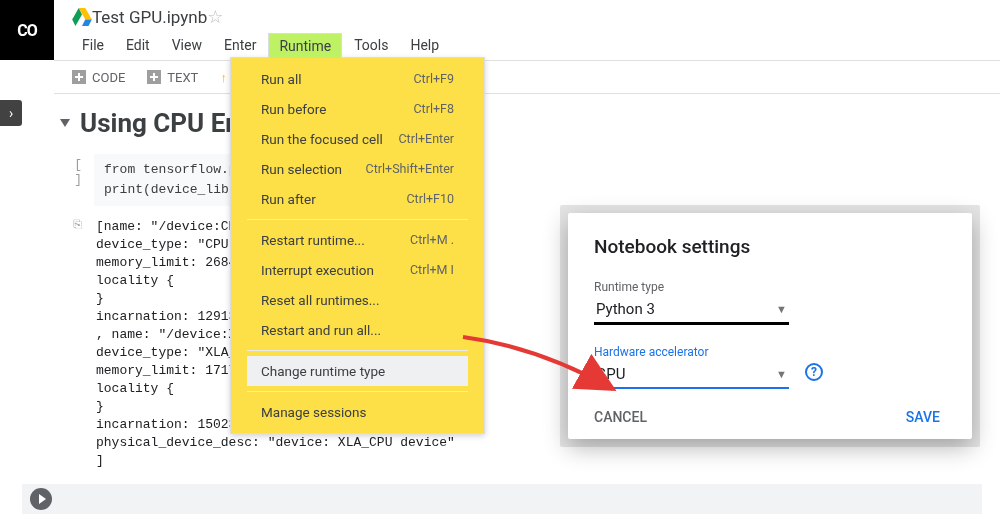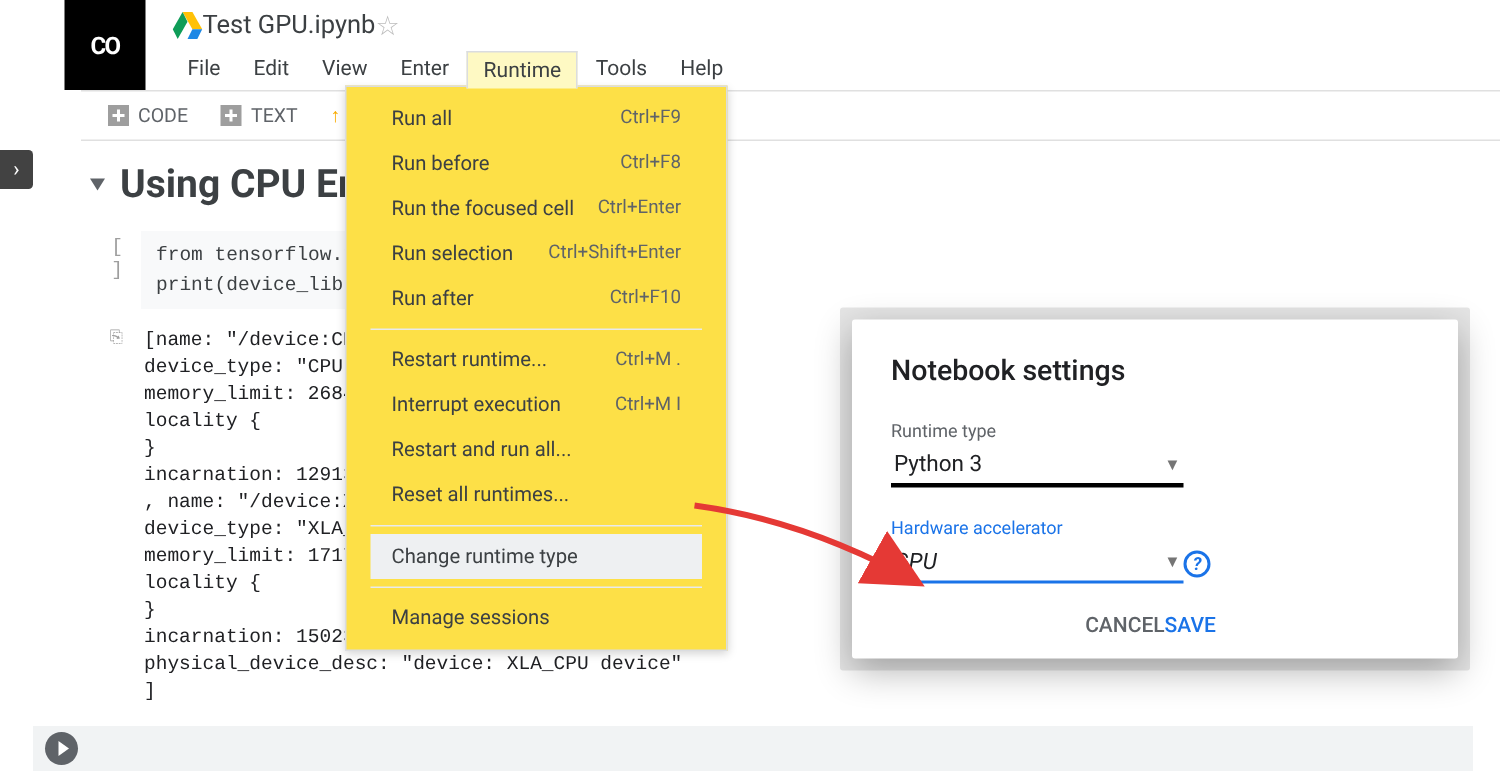--- a/index.html
+++ b/index.html
@@ -1,28 +1,28 @@
 <!DOCTYPE html>
 <html><head>
 <meta charset="utf-8">
 <style>
 * { box-sizing: border-box; margin: 0; padding: 0; }
 body { font-family: Roboto, Arial, sans-serif; font-size: 14px; color: #3c4043; background: #fff; width: 1000px; height: 520px; overflow: hidden; position: relative; }
 
 
-.hdr { display: flex; align-items: flex-start; height: 60px; padding-left: 43px; }
+.hdr { display: flex; align-items: flex-start; height: 60px; }
 .logo { width: 54px; height: 60px; background: #000; color: #fff; display: flex; align-items: center; justify-content: center; font-weight: 700; font-size: 16px; letter-spacing: -1px; }
 .titlecol { padding: 6px 0 0 18px; }
 .titlerow { display: flex; align-items: center; }
 .drive-icon svg { display: block; }
 .fname { font-size: 17px; color: #3c4043; }
 .star { color: #bdbdbd; font-size: 18px; }
 .menus { display: flex; gap: 2px; margin-top: 6px; }
 .menus span { padding: 4px 10px; color: #3c4043; cursor: pointer; font-size: 14px; }
-.menus span.open { background: #fef9c3; border: 1px solid #dadce0; border-bottom: none; position: relative; z-index: 31; text-align: right; }
+.menus span.open { background: #bef264; border: 1px solid #dadce0; border-bottom: none; position: relative; z-index: 31; text-align: right; }
 
 
 .tb { margin-left: 54px; border-top: 1px solid #e0e0e0; border-bottom: 1px solid #e0e0e0; height: 34px; display: flex; align-items: center; gap: 2px; padding: 0 8px; font-size: 13px; color: #5f6368; background: #fff; }
 .tb .btn { display: flex; align-items: center; gap: 6px; padding: 2px 10px; cursor: pointer; }
 .tb .plus { width: 14px; height: 14px; background: #9e9e9e; position: relative; }
 .tb .plus::before, .tb .plus::after { content: ""; position: absolute; background: #fff; }
 .tb .plus::before { left: 6px; top: 3px; width: 2px; height: 8px; }
 .tb .plus::after { left: 3px; top: 6px; width: 8px; height: 2px; }
 .tb .arrow { color: #f9ab00; font-weight: 700; }
 
@@ -51,25 +51,25 @@
 
 .dlg-shadow { position: absolute; left: 560px; top: 205px; width: 420px; background: #e5e5e5; padding: 8px; border-radius: 2px; }
 .dlg { background: #fff; border-radius: 2px; padding: 22px 26px 14px; box-shadow: 0 8px 24px rgba(0,0,0,.3); }
 .dlg h2 { font-size: 19px; font-weight: 500; color: #202124; margin-bottom: 22px; }
 .field { margin-bottom: 20px; }
 .field .lbl { font-size: 12px; color: #5f6368; margin-bottom: 4px; }
 .field .lbl.blue { color: #1a73e8; }
 .sel { display: flex; align-items: center; justify-content: space-between; border-bottom: 3px solid #000000; padding: 2px 2px 4px; width: 195px; font-size: 15px; color: #202124; }
 .sel.focus { border-bottom: 2px solid #1a73e8; }
 .sel .dd { color: #757575; font-size: 11px; }
-.selrow { display: flex; align-items: center; gap: 0; font-style: italic; }
+.selrow { display: flex; align-items: flex-start; gap: 16px; }
 .help { width: 18px; height: 18px; border: 2px solid #1a73e8; border-radius: 50%; color: #1a73e8; display: flex; align-items: center; justify-content: center; font-size: 12px; font-weight: 700; }
 .chk { display: flex; align-items: center; gap: 12px; margin: 8px 0 18px; }
 .chk .box { width: 18px; height: 18px; border: 2px solid #5f6368; }
-.dlg-actions { display: flex; justify-content: center; padding-right: 6px; }
+.dlg-actions { display: flex; justify-content: space-between; padding-right: 6px; }
 .dlg-actions span { font-size: 14px; font-weight: 500; cursor: pointer; }
 .dlg-actions .cancel { color: #5f6368; }
 .dlg-actions .save { color: #1a73e8; }
 
 
 .annot-arrow { position: absolute; left: 458px; top: 327px; z-index: 40; pointer-events: none; }
 
 
 .play { position: absolute; left: 22px; bottom: 6px; width: 960px; height: 30px; background: #f1f3f4; display: flex; align-items: center; padding-left: 8px; }
 .play .circ { width: 22px; height: 22px; background: #5f6368; border-radius: 50%; display: flex; align-items: center; justify-content: center; }
@@ -175,25 +175,25 @@
     <hr>
     <div class="row">
       <span>Restart runtime...</span>
       <span class="sc">Ctrl+M .</span>
     </div>
     <div class="row">
       <span>Interrupt execution</span>
       <span class="sc">Ctrl+M I</span>
     </div>
     <div class="row">
+      <span>Reset all runtimes...</span>
+      <span class="sc"></span>
+    </div>
+    <div class="row">
       <span>Restart and run all...</span>
-      <span class="sc"></span>
-    </div>
-    <div class="row">
-      <span>Reset all runtimes...</span>
       <span class="sc"></span>
     </div>
     <hr>
     <div class="row hl">
       <span>Change runtime type</span>
       <span class="sc"></span>
     </div>
     <hr>
     <div class="row">
       <span>Manage sessions</span>

